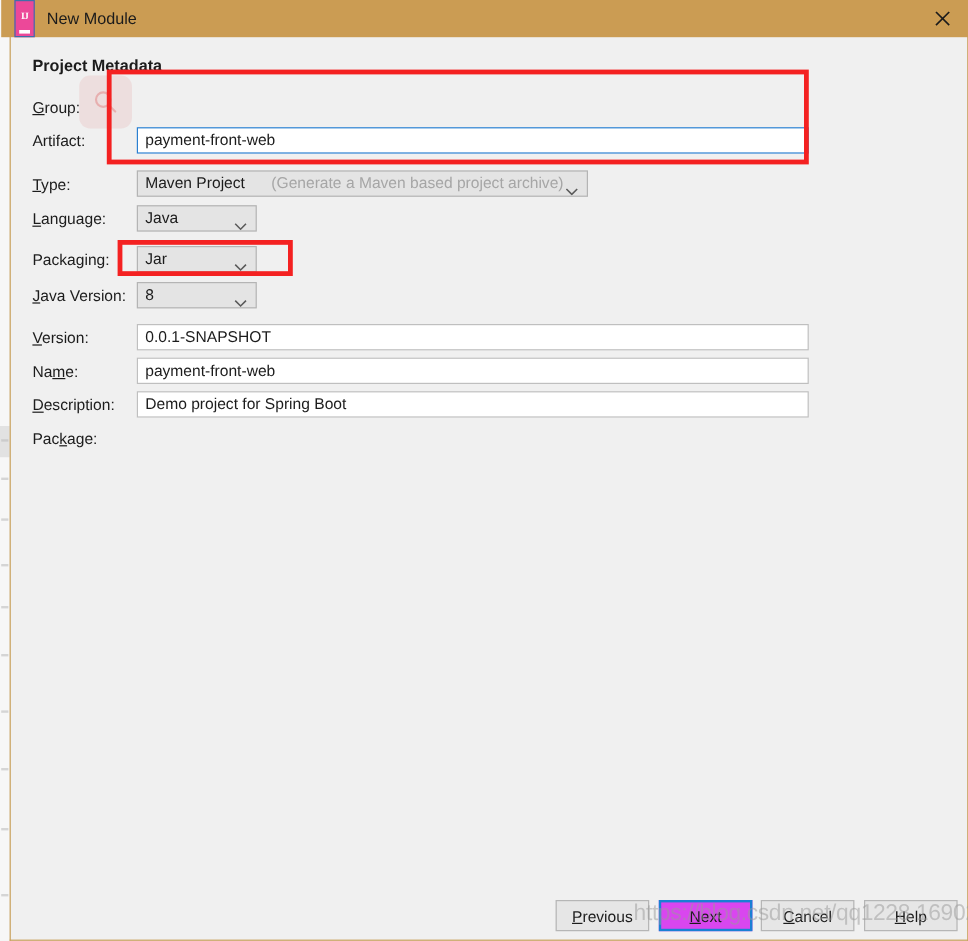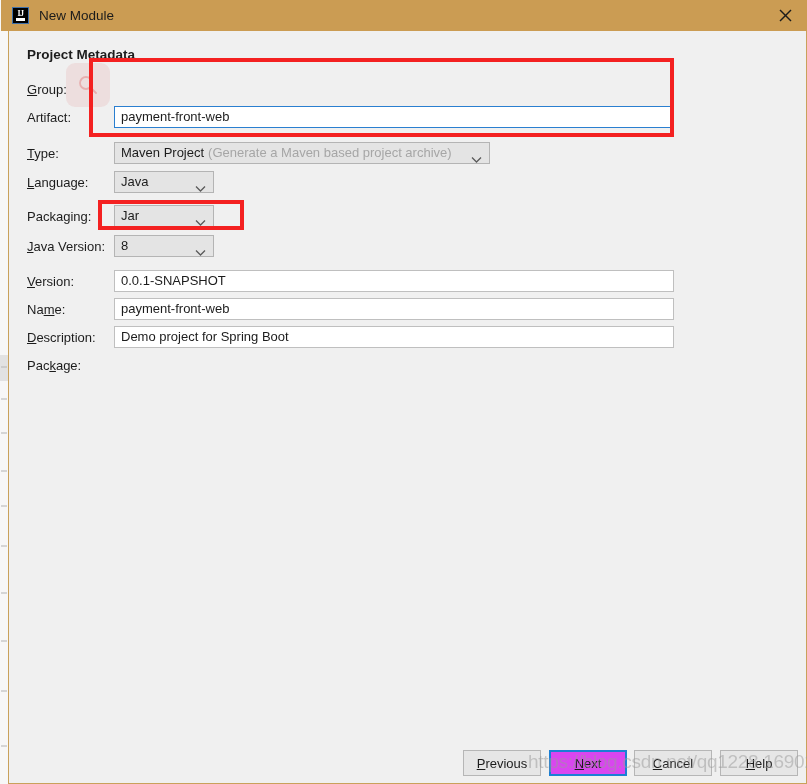--- a/index.html
+++ b/index.html
@@ -53,23 +53,23 @@
   .titlebar {
     position: absolute;
     left: -8px; top: 0;
     width: 807px;
     height: 31px;
     background: #cb9c53;
     display: flex;
     align-items: center;
   }
   .app-icon {
-    width: 17px; height: 17px;
+    width: 17px; height: 31px;
     margin-left: 11px;
-    background: #000000;
+    background: #ec4899;
     border: 1px solid #3f6fa8;
     box-sizing: border-box;
     position: relative;
     display: flex;
     align-items: center;
     justify-content: center;
   }
   .app-icon .ij-text {
     color: #ffffff;
     font-size: 8px;
@@ -183,21 +183,21 @@
     font-size: 13px;
     color: #1c1c1c;
     line-height: 20px;
     white-space: nowrap;
     overflow: hidden;
     display: flex;
     align-items: center;
   }
   .combo .hint {
     color: #a6a6a6;
-    margin-left: 4px;
+    margin-left: 22px;
   }
   .combo .arrow {
     position: absolute;
     right: 7px;
     top: 7px;
   }
 
   
   .annot {
     position: absolute;

